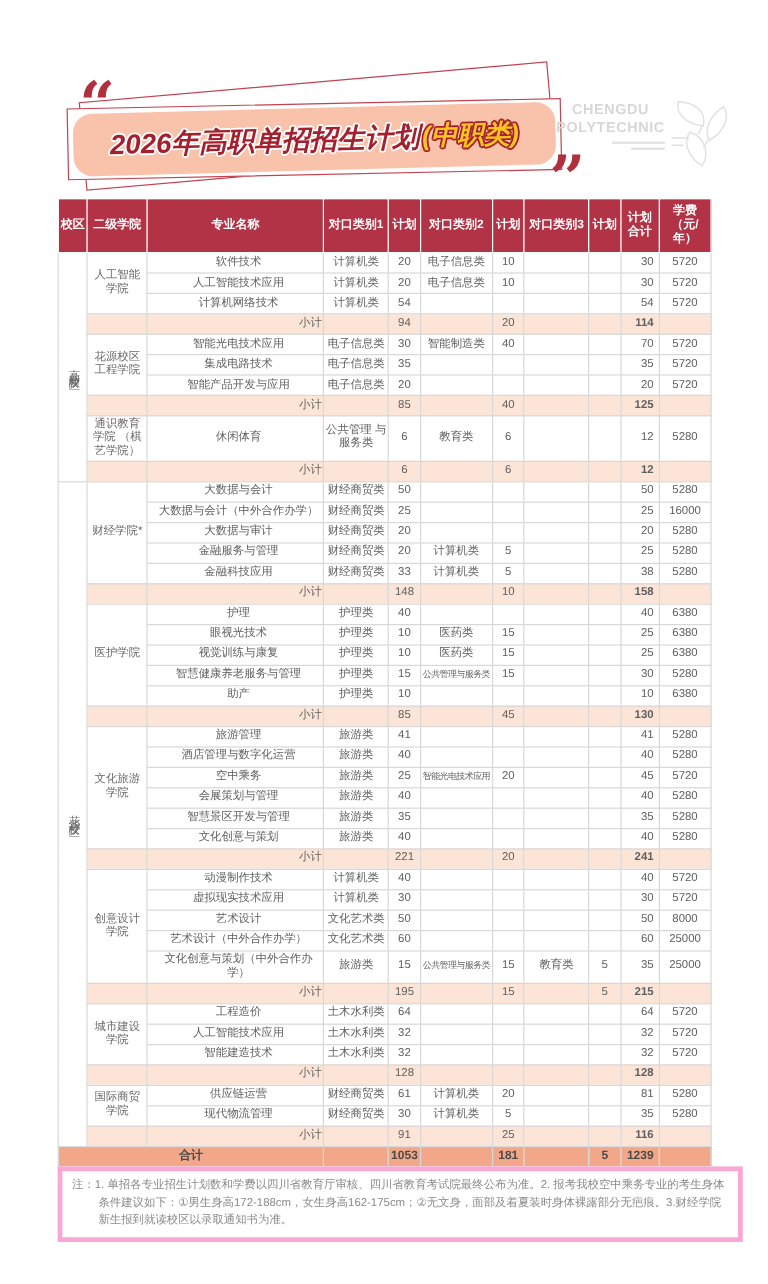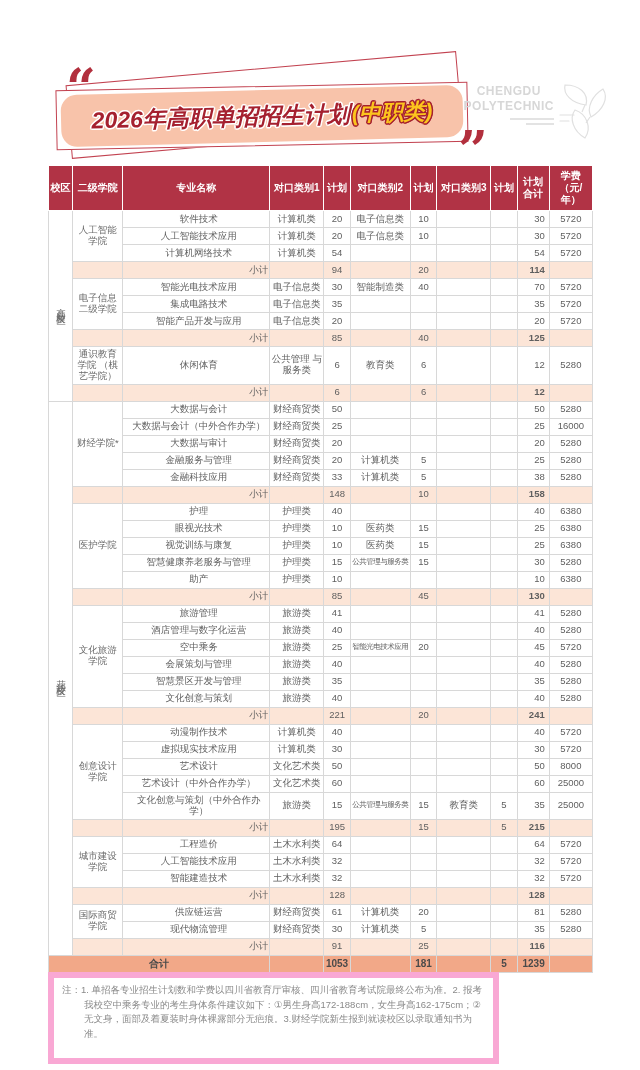--- a/index.html
+++ b/index.html
@@ -57,22 +57,22 @@
   td.total { text-align:right; padding-right:4px; }
   td.tight { font-size:7.5px; letter-spacing:-0.5px; padding:2px 0; }
   tr.subtotal td { background:#fce5d7; }
   tr.subtotal td.sub-label { text-align:right; padding-left:8px; }
   tr.subtotal td.total { font-weight:bold; }
   tr.grand td { background:#f2a888; font-weight:bold; color:#4a4a4a; font-size:10px; }
   tr.grand td.g-label { text-align:center; }
   table { border:1px solid #c9c9c9; }
 
   
-  .notes { position:absolute; left:48px; width:451px; border:6px solid #f9a8d4;
-    padding:5px 8px 16px 8px; font-size:9.5px; color:#8a8a8a; line-height:1.55;
+  .notes { position:absolute; left:48px; width:571px; border:4px solid #f9a8d4;
+    padding:5px 8px 6px 8px; font-size:9.5px; color:#8a8a8a; line-height:1.55;
     background:#fff; }
   .notes p { padding-left:22px; text-indent:-22px; }
 </style>
 </head>
 <body>
 
 <div id="page">
 
   <div class="banner">
     <div class="banner-tilt"></div>
@@ -179,21 +179,21 @@
             <td></td>
             <td>94</td>
             <td></td>
             <td>20</td>
             <td></td>
             <td></td>
             <td class="total">114</td>
             <td></td>
           </tr>
           <tr>
-            <td class="college" rowspan="3">电子信息 二级学院</td>
+            <td class="college" rowspan="3">花源校区 工程学院</td>
             <td class="major">智能光电技术应用</td>
             <td>电子信息类</td>
             <td>30</td>
             <td>智能制造类</td>
             <td>40</td>
             <td></td>
             <td></td>
             <td class="total">70</td>
             <td>5720</td>
           </tr>

